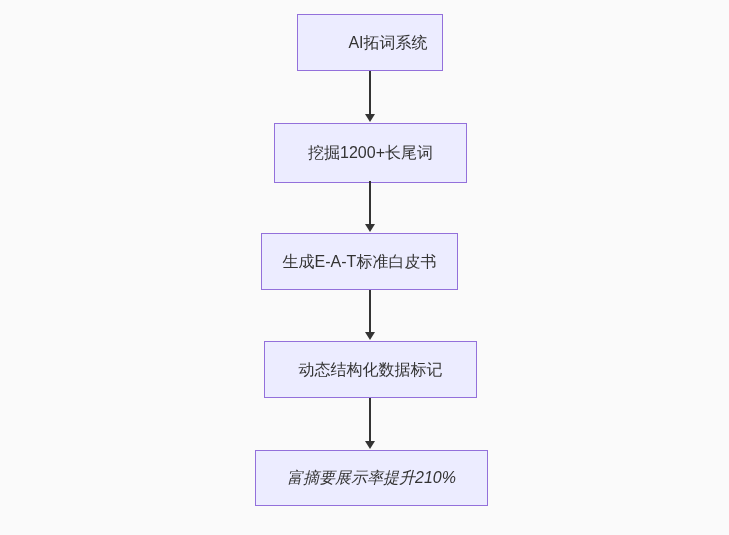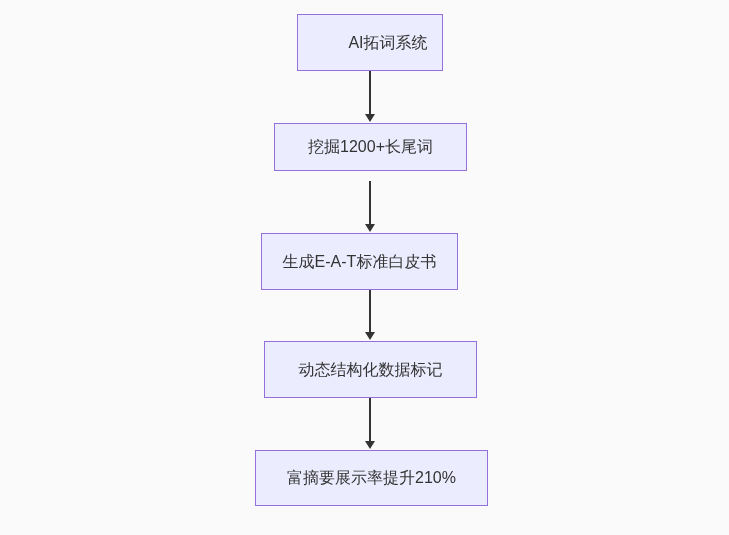--- a/index.html
+++ b/index.html
@@ -49,24 +49,24 @@
   }
   .arrow .head {
     width: 0;
     height: 0;
     border-left: 5px solid transparent;
     border-right: 5px solid transparent;
     border-top: 8px solid #333333;
   }
   
   #node-1 { left: 297px; top: 14px;  width: 146px; height: 57px; padding-left: 36px; }
-  #node-2 { left: 274px; top: 123px; width: 193px; height: 48px; }
+  #node-2 { left: 274px; top: 123px; width: 193px; height: 60px; }
   #node-3 { left: 261px; top: 233px; width: 197px; height: 57px; }
   #node-4 { left: 264px; top: 341px; width: 213px; height: 57px; }
-  #node-5 { left: 255px; top: 450px; width: 233px; height: 56px; }
+  #node-5 { left: 255px; top: 450px; width: 233px; height: 56px; font-style: italic; }
   
   #arrow-1 { left: 364px; top: 71px;  height: 51px; }
   #arrow-2 { left: 364px; top: 181px; height: 51px; }
   #arrow-3 { left: 364px; top: 290px; height: 50px; }
   #arrow-4 { left: 364px; top: 398px; height: 51px; }
 </style>
 </head>
 <body>
 
 <div class="canvas">

